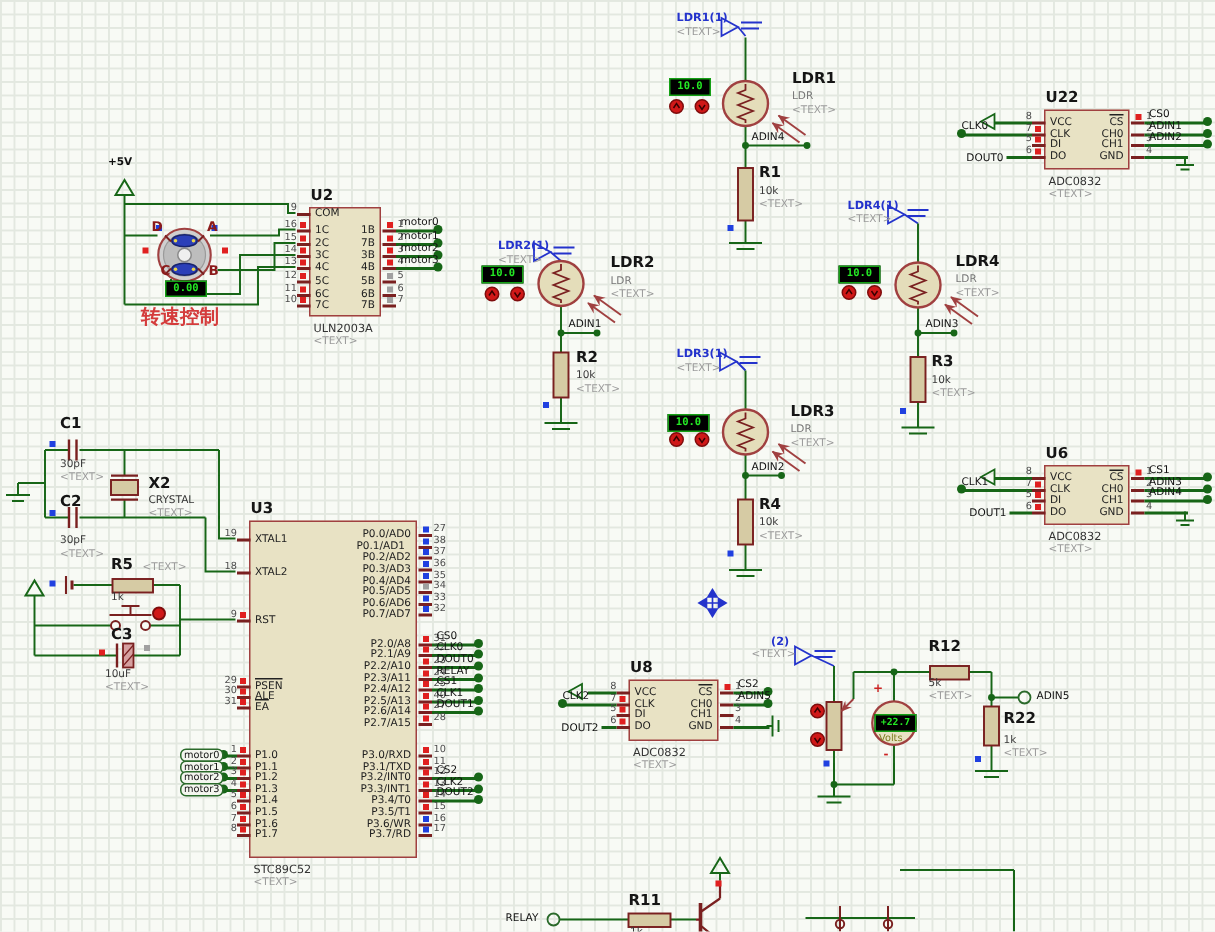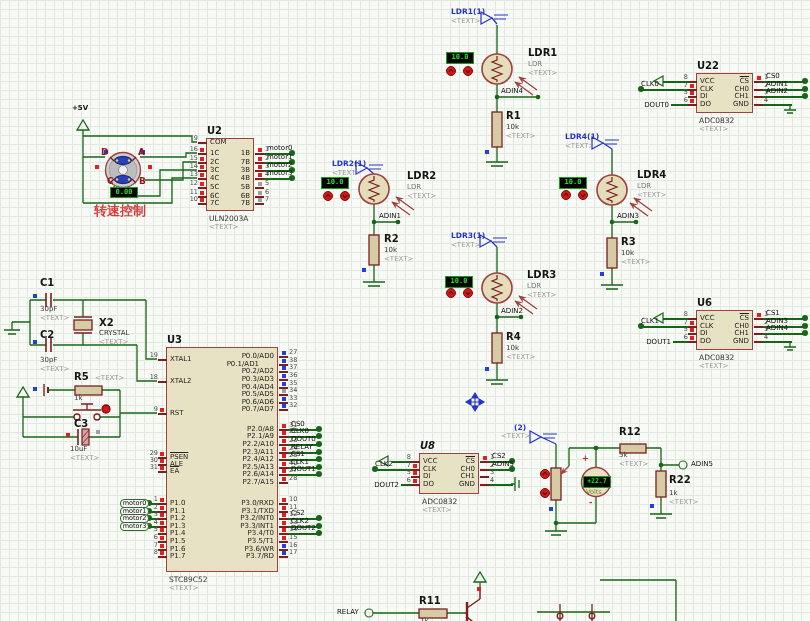--- a/index.html
+++ b/index.html
@@ -424,21 +424,21 @@
       <div class="psq r" style="left: -7px; top: 203px;"></div>
       <div class="pnum" style="left: -27px; top: 200px; width: 18px; text-align: right;">8</div>
       <div class="pname" style="left: 3px; top: 204px;">P1.7</div>
       <div class="stub" style="left: 112px; top: 8px; width: 9px;"></div>
       <div class="psq b" style="left: 115px; top: 3px;"></div>
       <div class="pnum" style="left: 122px; top: 0px; width: 18px;">27</div>
       <div class="pname" style="right: 3px; top: 4px;">P0.0/AD0</div>
       <div class="stub" style="left: 112px; top: 16px; width: 9px;"></div>
       <div class="psq b" style="left: 115px; top: 11px;"></div>
       <div class="pnum" style="left: 122px; top: 8px; width: 18px;">38</div>
-      <div class="pname" style="right: 18px; top: 12px;">P0.1/AD1</div>
+      <div class="pname" style="right: 7px; top: 12px;">P0.1/AD1</div>
       <div class="stub" style="left: 112px; top: 23px; width: 9px;"></div>
       <div class="psq b" style="left: 115px; top: 18px;"></div>
       <div class="pnum" style="left: 122px; top: 15px; width: 18px;">37</div>
       <div class="pname" style="right: 3px; top: 19px;">P0.2/AD2</div>
       <div class="stub" style="left: 112px; top: 31px; width: 9px;"></div>
       <div class="psq b" style="left: 115px; top: 26px;"></div>
       <div class="pnum" style="left: 122px; top: 23px; width: 18px;">36</div>
       <div class="pname" style="right: 3px; top: 27px;">P0.3/AD3</div>
       <div class="stub" style="left: 112px; top: 39px; width: 9px;"></div>
       <div class="psq b" style="left: 115px; top: 34px;"></div>
@@ -643,21 +643,21 @@
       <div class="pname" style="right: 3px; top: 18px;">CH1</div>
       <div class="nwire" style="left: 66px; top: 22px; width: 42px;"></div>
       <div class="ndot" style="left: 105px; top: 19px;"></div>
       <div class="nlab" style="left: 69px; top: 13px;">ADIN4</div>
       <div class="stub" style="left: 57px; top: 30px; width: 9px;"></div>
       <div class="pnum" style="left: 67px; top: 22px; width: 18px;">4</div>
       <div class="pname" style="right: 3px; top: 26px;">GND</div>
       <div class="nwire" style="left: 66px; top: 30px; width: 29px;"></div>
     </div>
 <div class="chip" style="left:419px;top:453px;width:60px;height:41px">
-      <div class="cref" style="left: 0px; top: -14px; font-style: italic;">U8</div>
+      <div class="cref" style="left: 0px; top: -14px;">U8</div>
       <div class="cpart" style="left: 2px; top: 43px;">ADC0832</div>
       <div class="csub" style="left: 2px; top: 52px;">&lt;TEXT&gt;</div>
       <div class="stub" style="left: -9px; top: 7px; width: 9px;"></div>
       <div class="pnum" style="left: -27px; top: -1px; width: 18px; text-align: right;">8</div>
       <div class="pname" style="left: 3px; top: 3px;">VCC</div>
       <div class="nwire" style="left: -28px; top: 7px; width: 19px;"></div>
       <div class="stub" style="left: -9px; top: 15px; width: 9px;"></div>
       <div class="psq r" style="left: -7px; top: 10px;"></div>
       <div class="pnum" style="left: -27px; top: 7px; width: 18px; text-align: right;">7</div>
       <div class="pname" style="left: 3px; top: 11px;">CLK</div>

